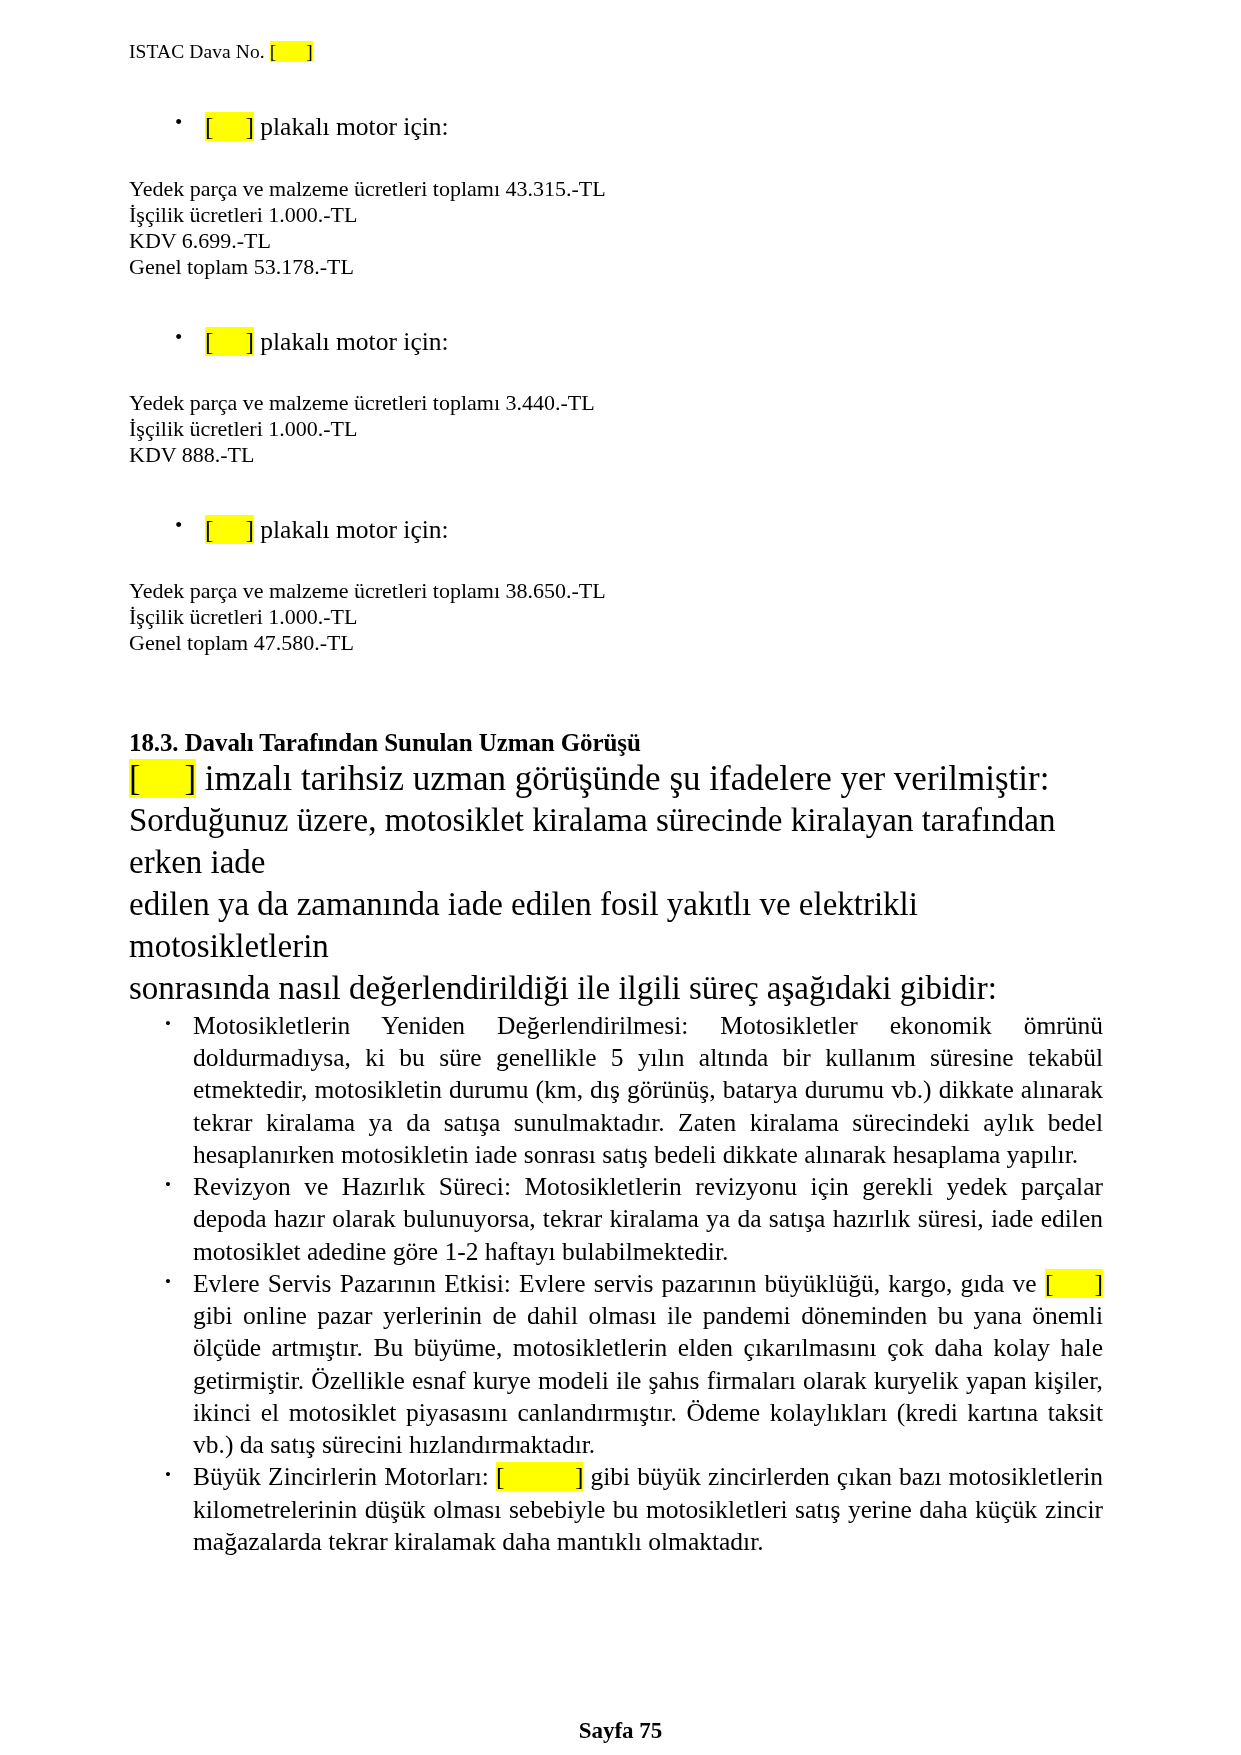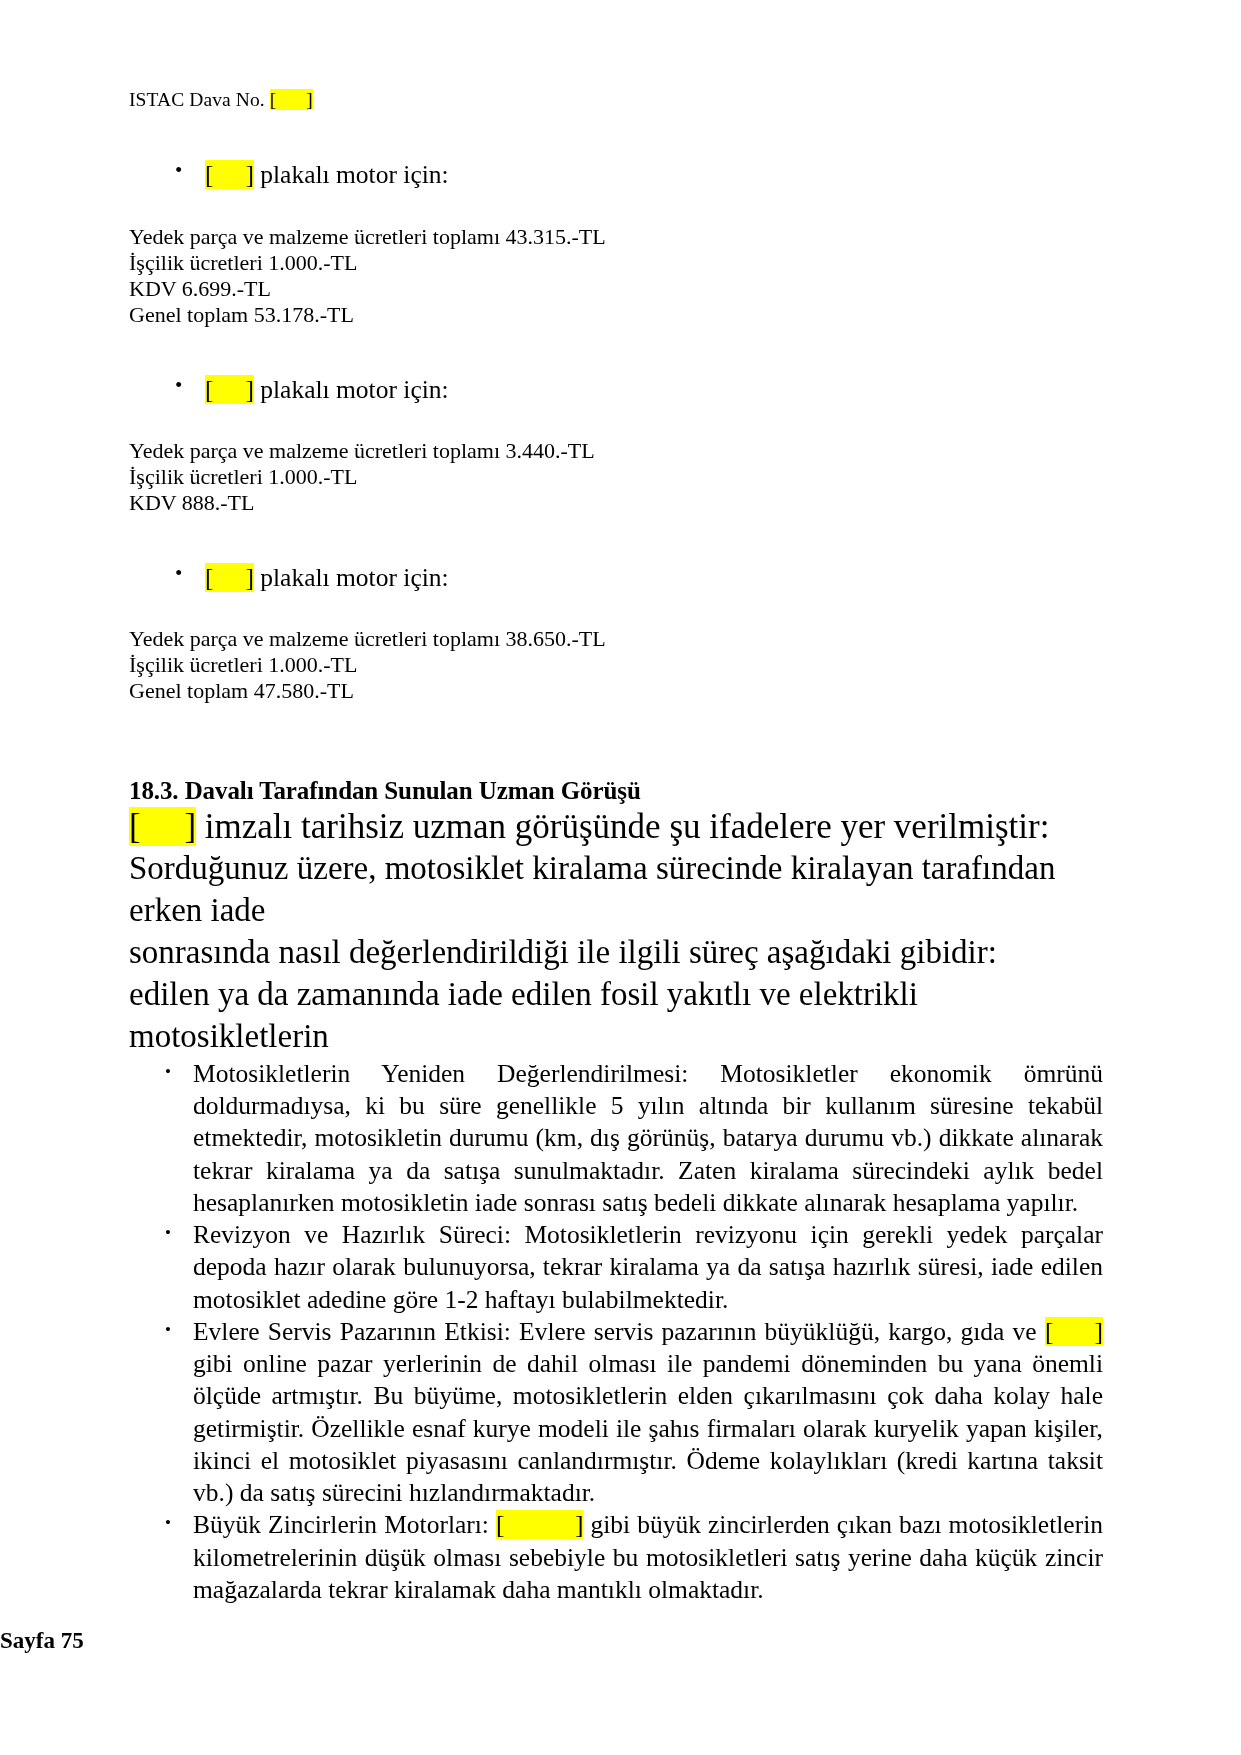--- a/index.html
+++ b/index.html
@@ -23,21 +23,21 @@
   }
   .content {
     position: absolute;
     left: 129px;
     top: 0;
     width: 974px;
   }
 
   
   .doc-header {
-    padding-top: 88px;
+    padding-top: 40px;
     font-size: 19.5px;
     line-height: 1.25;
     letter-spacing: 0.1px;
   }
 
   
   .hl {
     background: #ffff00;
     white-space: pre;
   }
@@ -111,21 +111,22 @@
     top: 0;
     font-size: 17px;
     line-height: 1.6;
   }
 
   
   .footer {
     position: absolute;
     left: 0;
     right: 0;
-    top: 1628px;
+    top: 1718px;
+    text-align: center;
     font-size: 23px;
     font-weight: bold;
   }
 </style>
 </head>
 <body>
 
 <div class="page">
   <div class="content">
 
@@ -177,22 +178,22 @@
     <div style="height:72px"></div>
 
     <h2 class="section-heading">18.3. Davalı Tarafından Sunulan Uzman Görüşü</h2>
 
     <div class="intro-line">
       <span class="hl"><span>[</span><span>     </span><span>]</span></span><span> imzalı tarihsiz uzman görüşünde şu ifadelere yer verilmiştir:</span>
     </div>
 
     <div class="intro-para">
       <span class="row">Sorduğunuz üzere, motosiklet kiralama sürecinde kiralayan tarafından erken iade</span>
+      <span class="row">edilen ya da zamanında iade edilen fosil yakıtlı ve elektrikli motosikletlerin</span>
       <span class="row">sonrasında nasıl değerlendirildiği ile ilgili süreç aşağıdaki gibidir:</span>
-      <span class="row">edilen ya da zamanında iade edilen fosil yakıtlı ve elektrikli motosikletlerin</span>
     </div>
 
     <ul class="expert-list">
       <li>
         <span class="bullet">•</span>
         <span>Motosikletlerin Yeniden Değerlendirilmesi: Motosikletler ekonomik ömrünü doldurmadıysa, ki bu süre genellikle 5 yılın altında bir kullanım süresine tekabül etmektedir, motosikletin durumu (km, dış görünüş, batarya durumu vb.) dikkate alınarak tekrar kiralama ya da satışa sunulmaktadır. Zaten kiralama sürecindeki aylık bedel hesaplanırken motosikletin iade sonrası satış bedeli dikkate alınarak hesaplama yapılır.</span>
       </li>
       <li>
         <span class="bullet">•</span>
         <span>Revizyon ve Hazırlık Süreci: Motosikletlerin revizyonu için gerekli yedek parçalar depoda hazır olarak bulunuyorsa, tekrar kiralama ya da satışa hazırlık süresi, iade edilen motosiklet adedine göre 1-2 haftayı bulabilmektedir.</span>

